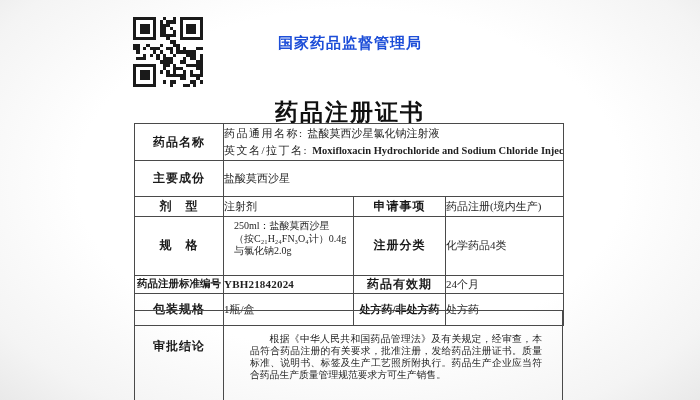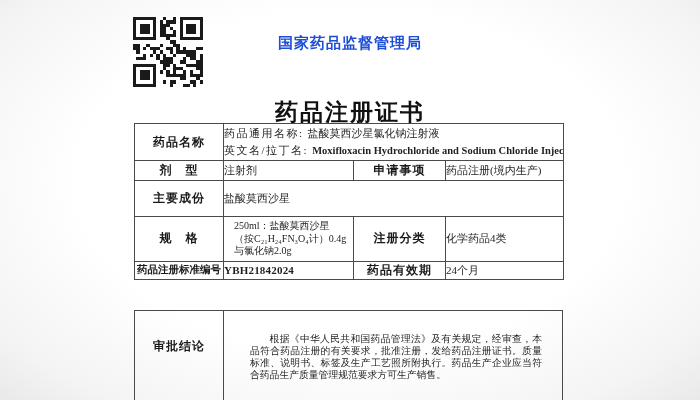--- a/index.html
+++ b/index.html
@@ -39,21 +39,21 @@
   }
   td.lbl{
     text-align:center;font-weight:700;font-size:12px;letter-spacing:1px;color:#1a1a1a;
   }
   td.lbl.tight{font-size:10.5px;letter-spacing:0;}
   td.lbl.semi{font-size:11px;letter-spacing:0;}
   td.val{font-size:11px;padding-left:10px;color:#1f1f1f;}
   .nameline{line-height:17px;white-space:nowrap;}
   .sublbl{letter-spacing:1.5px;margin-right:4px;}
   .en-name{font-weight:700;font-size:10.5px;letter-spacing:0;}
-  .spec-val{font-size:10px;line-height:12.5px;padding:3px 6px 3px 10px;display:block;}
+  .spec-val{font-size:10px;line-height:12.5px;padding:3px 6px 17px 10px;display:block;}
   .num{font-weight:600;letter-spacing:.2px;}
 
   
   .approval{
     position:absolute;left:134px;top:310px;width:427px;height:112px;
     border:1px solid #4a4a4a;display:flex;
   }
   .approval-label{
     width:88px;flex:0 0 88px;border-right:1px solid #4a4a4a;position:relative;
   }
@@ -217,43 +217,49 @@
         <col style="width:118px">
       </colgroup>
     <tbody>
         <tr style="height:37px">
       <td class="lbl">药品名称</td>
       <td class="val" colspan="3">
         <div class="nameline"><span class="sublbl">药品通用名称:</span><span>盐酸莫西沙星氯化钠注射液</span></div>
         <div class="nameline"><span class="sublbl">英文名/拉丁名:</span><span class="en-name">Moxifloxacin Hydrochloride and Sodium Chloride Injection</span></div>
       </td>
     </tr>
+    <tr style="height:36px">
+      <td class="lbl">主要成份</td>
+      <td class="val" colspan="3">盐酸莫西沙星</td>
+    </tr>
     <tr style="height:20px">
       <td class="lbl">剂　型</td>
       <td class="val">注射剂</td>
       <td class="lbl">申请事项</td>
       <td class="val">药品注册(境内生产)</td>
-    </tr>
-    <tr style="height:36px">
-      <td class="lbl">主要成份</td>
-      <td class="val" colspan="3">盐酸莫西沙星</td>
     </tr>
     <tr style="height:34px">
       <td class="lbl">规　格</td>
       <td class="val">
             <span class="spec-val">250ml：盐酸莫西沙星（按C₂₁H₂₄FN₃O₄计）0.4g与氯化钠2.0g</span>
           </td>
       <td class="lbl">注册分类</td>
       <td class="val">化学药品4类</td>
     </tr>
     <tr style="height:18px">
       <td class="lbl tight">药品注册标准编号</td>
       <td class="val num">YBH21842024</td>
       <td class="lbl">药品有效期</td>
       <td class="val">24个月</td>
+    </tr>
+    <tr style="height:32px">
+      <td class="lbl">包装规格</td>
+      <td class="val">1瓶/盒</td>
+      <td class="lbl semi">处方药/非处方药</td>
+      <td class="val">处方药</td>
     </tr>
   </tbody>
     </table>
 
   <div class="approval">
     <div class="approval-label">
       <span>审批结论</span>
     </div>
     <div class="approval-text">
       <p>根据《中华人民共和国药品管理法》及有关规定，经审查，本品符合药品注册的有关要求，批准注册，发给药品注册证书。质量标准、说明书、标签及生产工艺照所附执行。药品生产企业应当符合药品生产质量管理规范要求方可生产销售。</p>

